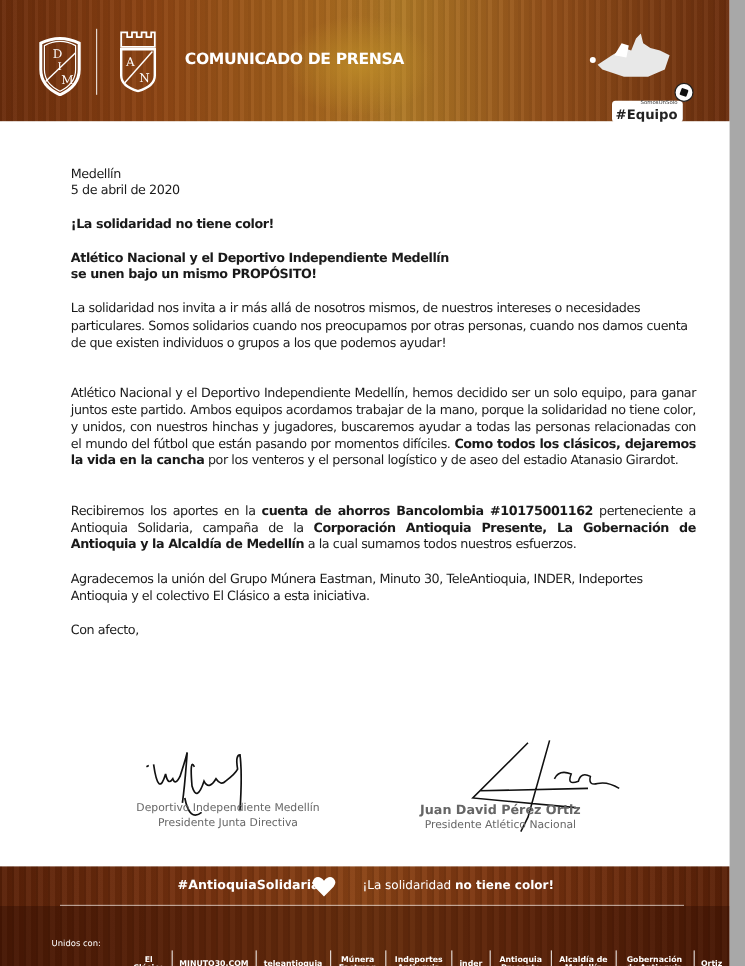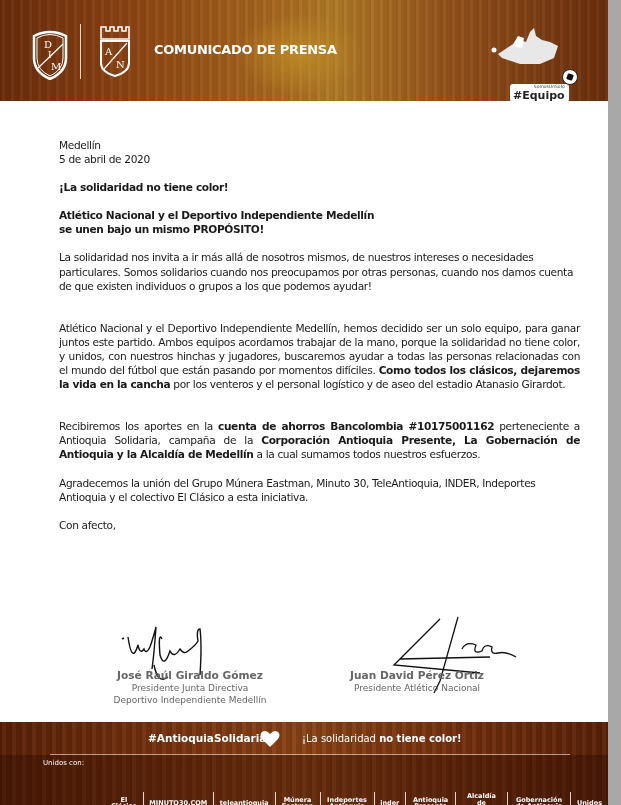--- a/index.html
+++ b/index.html
@@ -58,21 +58,21 @@
     position: absolute; left: 0; top: 722px; width: 608px; height: 83px;
     background:
       repeating-linear-gradient(90deg, rgba(0,0,0,0.12) 0 2px, rgba(255,255,255,0.03) 2px 6px, rgba(0,0,0,0.08) 6px 10px),
       linear-gradient(90deg, #5a2108 0%, #7a3410 30%, #8a4315 50%, #7a3410 70%, #5a2108 100%);
   }
   .footer-lower { position: absolute; left: 0; top: 33px; width: 608px; height: 50px; background: rgba(40,10,0,0.35); }
   .footer-rule { position: absolute; left: 50px; top: 32px; width: 520px; height: 1px; background: rgba(255,255,255,0.55); }
   .hashtag { position: absolute; left: 148px; top: 10px; font-size: 10.5px; font-weight: bold; color: #fff; }
   .heart { position: absolute; left: 260px; top: 8px; width: 20px; height: 18px; }
   .slogan { position: absolute; left: 302px; top: 11px; font-size: 10px; color: #fff; }
-  .united-label { position: absolute; left: 43px; top: 37px; font-size: 7px; color: #fff; }
+  .united-label { position: absolute; left: 43px; top: 60px; font-size: 7px; color: #fff; }
   .logos { position: absolute; left: 105px; top: 42px; height: 30px; display: flex; align-items: center; margin-top: 24px; }
   .logo { color: #fff; font-weight: bold; font-size: 6.5px; padding: 0 6px; line-height: 1; text-align: center; }
   .logo-sep { width: 1px; height: 22px; background: rgba(255,255,255,0.8); }
 </style>
 </head>
 <body>
 
 <div class="page">
 
   <div class="header">
@@ -131,23 +131,22 @@
   </div>
 
   <svg class="sig-scrawl sc-left" viewBox="0 0 120 70">
     <path d="M4 14 L6 13 M10 12 Q14 40 20 20 Q22 30 26 24 Q28 30 32 22 Q36 10 38 2 Q36 30 34 44 M44 14 Q40 6 42 30 Q46 44 52 26 Q56 34 62 24 Q66 30 70 26 Q78 20 80 16 Q78 4 82 4 Q84 20 82 50 M36 40 Q40 60 50 52" fill="none" stroke="#111" stroke-width="1.4"></path>
   </svg>
   <svg class="sig-scrawl sc-right" viewBox="0 0 150 80">
     <path d="M60 4 L14 50 L100 58 M78 2 L60 66 L54 78 M20 44 L110 42 M82 34 Q86 26 96 30 Q92 40 102 36 Q104 28 112 32 Q110 40 118 38 Q126 36 136 42" fill="none" stroke="#111" stroke-width="1.3"></path>
   </svg>
 
   <div class="sig sig-left">
-    <div class="sig-name">José Raúl Giraldo Gómez</div>
+    <div class="sig-role">Deportivo Independiente Medellín</div>
     <div class="sig-role">Presidente Junta Directiva</div>
-    <div class="sig-role">Deportivo Independiente Medellín</div>
   </div>
   <div class="sig sig-right">
     <div class="sig-name">Juan David Pérez Ortiz</div>
     <div class="sig-role">Presidente Atlético Nacional</div>
   </div>
 
   <div class="footer">
     <div class="footer-lower"></div>
     <div class="hashtag">#AntioquiaSolidaria</div>
     <svg class="heart" viewBox="0 0 20 18">
@@ -168,17 +167,17 @@
       <div class="logo">Indeportes Antioquia</div>
       <div class="logo-sep"></div>
       <div class="logo">inder</div>
       <div class="logo-sep"></div>
       <div class="logo">Antioquia Presente</div>
       <div class="logo-sep"></div>
       <div class="logo">Alcaldía de Medellín</div>
       <div class="logo-sep"></div>
       <div class="logo">Gobernación de Antioquia</div>
       <div class="logo-sep"></div>
-      <div class="logo">Unidos</div>
+      <div class="logo">Ortiz</div>
     </div>
   </div>
 </div>
 <div class="scroll-edge"></div>
 
 </body></html>

